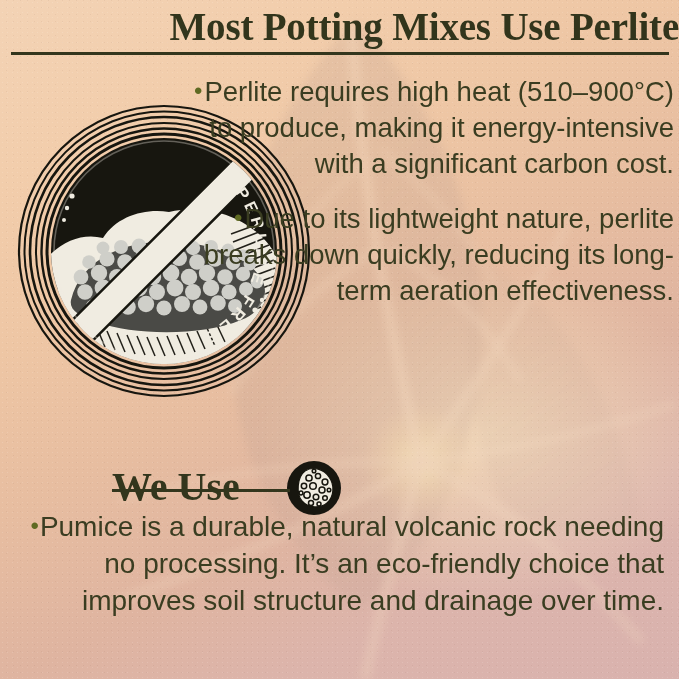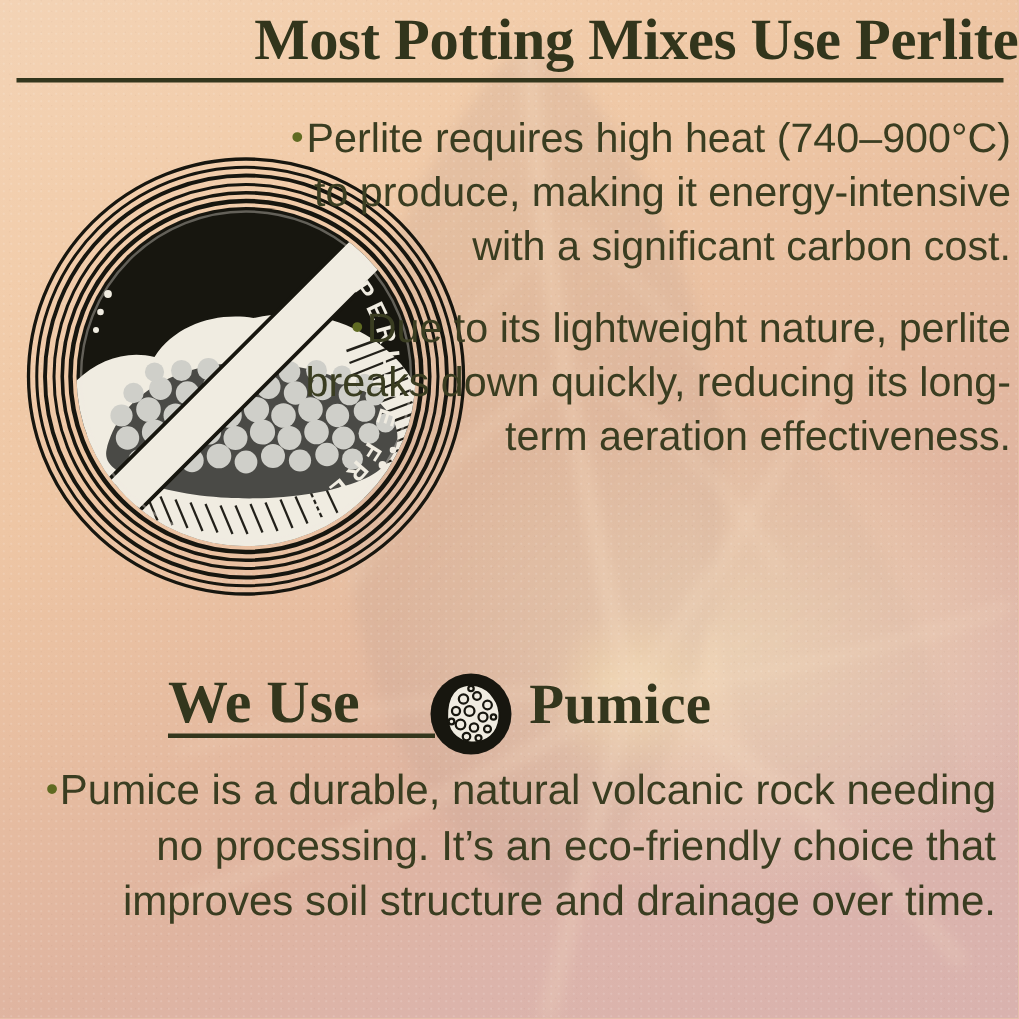--- a/index.html
+++ b/index.html
@@ -101,25 +101,25 @@
   .bdot {
     color: #5f6a22;
     font-size: 24px;
     vertical-align: 2px;
     margin-right: 2px;
   }
 
   
   #weuse-row {
     position: absolute;
-    left: 112px; top: 448px;
+    left: 112px; top: 460px;
     width: 450px;
     height: 56px;
     display: flex;
-    align-items: flex-start;
+    align-items: center;
   }
   #weuse-label {
     font-family: "Liberation Serif", serif;
     font-weight: 700;
     font-size: 40px;
     color: #33361d;
     line-height: 1;
     padding-bottom: 2px;
   }
   #weuse-rule {
@@ -343,21 +343,21 @@
 
     <text font-family="'Liberation Sans', sans-serif" font-size="16.5" font-weight="700" letter-spacing="4.2" fill="#f0ece1">
       <textPath href="#ringpath" startOffset="14%" id="seal-text-path">PERLITE FREE</textPath>
     </text>
 
     <circle cx="147" cy="147" r="110" fill="none" stroke="#f0ece1" stroke-width="1.6" opacity="0.35"></circle>
   </svg>
 
   <div id="bullets-right">
     <div class="bullet-block">
-      <span class="bdot">•</span><span>Perlite requires high heat (740–900°C) to produce, making it energy-intensive with a significant carbon cost.</span>
+      <span class="bdot">•</span><span>Perlite requires high heat (510–900°C) to produce, making it energy-intensive with a significant carbon cost.</span>
     </div>
     <div class="bullet-block">
       <span class="bdot">•</span><span>Due to its lightweight nature, perlite breaks down quickly, reducing its long-term aeration effectiveness.</span>
     </div>
   </div>
 
   <div id="weuse-row">
     <span id="weuse-label">We Use</span>
 
     <svg id="pumice-icon" viewBox="0 0 56 56">
@@ -375,21 +375,20 @@
           <circle cx="30" cy="37" r="2.8"></circle>
         <circle cx="39" cy="38" r="2.3"></circle>
           <circle cx="25" cy="43" r="2.5"></circle>
         <circle cx="33" cy="44" r="2.0"></circle>
           <circle cx="15" cy="33" r="1.9"></circle>
         <circle cx="43" cy="30" r="1.8"></circle>
           <circle cx="28" cy="11" r="1.8"></circle>
       </g>
     </svg>
 
-    <span id="pumice-word">Pumice</span>
   </div>
   <div id="weuse-rule"></div>
 
   <div id="bottom-para">
     <span class="bdot">•</span><span>Pumice is a durable, natural volcanic rock needing no processing. It’s an eco-friendly choice that improves soil structure and drainage over time.</span>
   </div>
 
 </div>
 
 </body></html>

